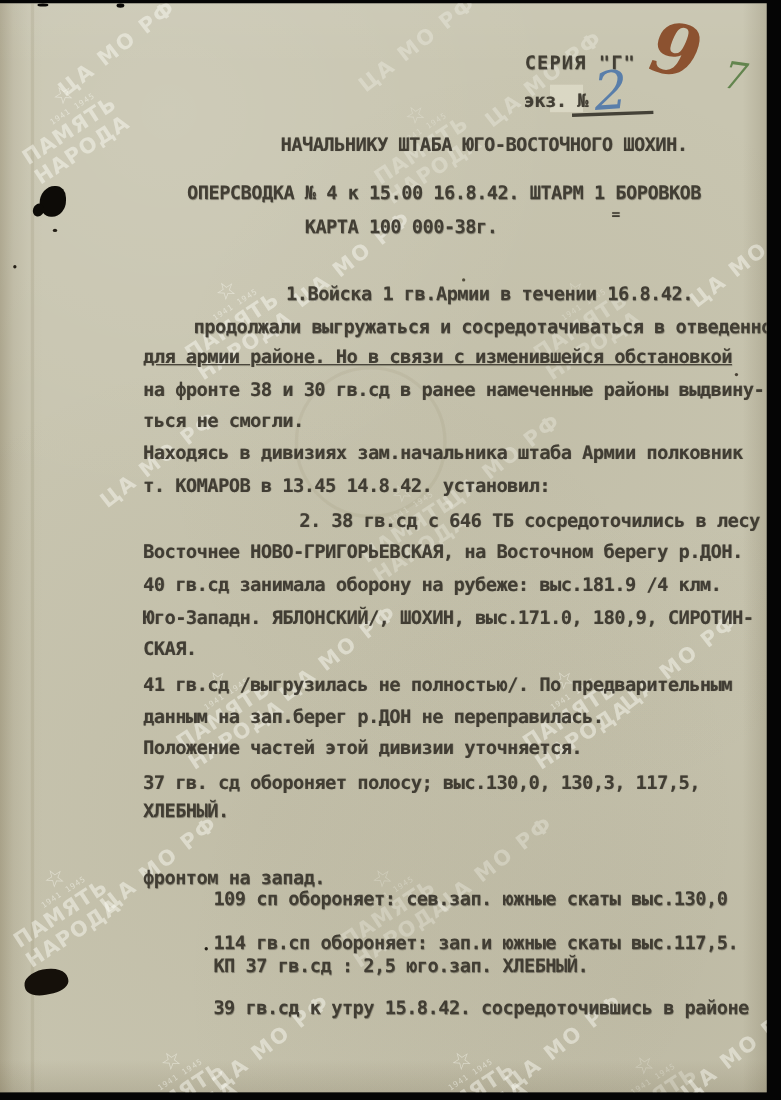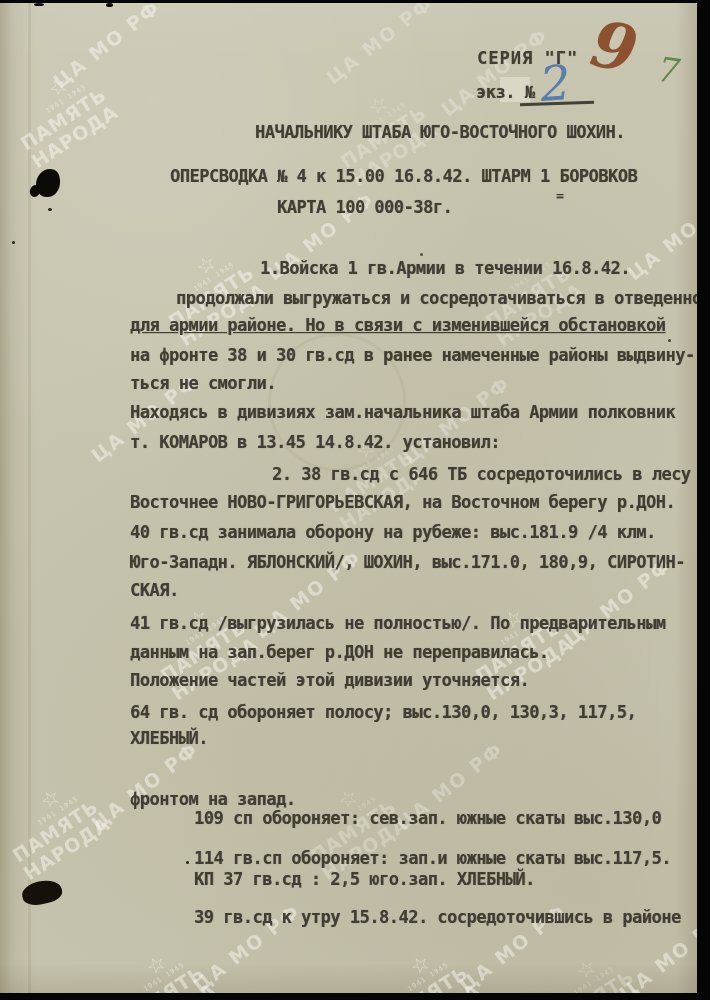--- a/index.html
+++ b/index.html
@@ -190,21 +190,21 @@
   <span class="typed" style="left:130px;top:399px;">Находясь в дивизиях зам.начальника штаба Армии полковник</span>
   <span class="typed" style="left:130px;top:429px;">т. КОМАРОВ в 13.45 14.8.42. установил:</span>
   <span class="typed" style="left:272px;top:461px;">2. 38 гв.сд с 646 ТБ сосредоточились в лесу</span>
   <span class="typed" style="left:130px;top:489px;">Восточнее НОВО-ГРИГОРЬЕВСКАЯ, на Восточном берегу р.ДОН.</span>
   <span class="typed" style="left:130px;top:519px;">40 гв.сд занимала оборону на рубеже: выс.181.9 /4 клм.</span>
   <span class="typed" style="left:130px;top:549px;">Юго-Западн. ЯБЛОНСКИЙ/, ШОХИН, выс.171.0, 180,9, СИРОТИН-</span>
   <span class="typed" style="left:130px;top:577px;">СКАЯ.</span>
   <span class="typed" style="left:130px;top:610px;">41 гв.сд /выгрузилась не полностью/. По предварительным</span>
   <span class="typed" style="left:130px;top:639px;">данным на зап.берег р.ДОН не переправилась.</span>
   <span class="typed" style="left:130px;top:667px;">Положение частей этой дивизии уточняется.</span>
-  <span class="typed" style="left:130px;top:699px;">64 гв. сд обороняет полосу; выс.130,0, 130,3, 117,5,</span>
+  <span class="typed" style="left:130px;top:699px;">37 гв. сд обороняет полосу; выс.130,0, 130,3, 117,5,</span>
   <span class="typed" style="left:130px;top:725px;">ХЛЕБНЫЙ.</span>
   <span class="typed" style="left:194px;top:757px;margin-top:48px;">109 сп обороняет: сев.зап. южные скаты выс.130,0</span>
   <span class="typed" style="left:130px;top:786px;">фронтом на запад.</span>
   <span class="typed" style="left:194px;top:845px;">114 гв.сп обороняет: зап.и южные скаты выс.117,5.</span>
   <span class="typed" style="left:194px;top:838px;margin-top:28px;">КП 37 гв.сд : 2,5 юго.зап. ХЛЕБНЫЙ.</span>
   <span class="typed" style="left:194px;top:904px;">39 гв.сд к утру 15.8.42. сосредоточившись в районе</span>
 
   <div class="hole1"></div>
   <div class="hole1b"></div>
   <div class="blob2"></div>

